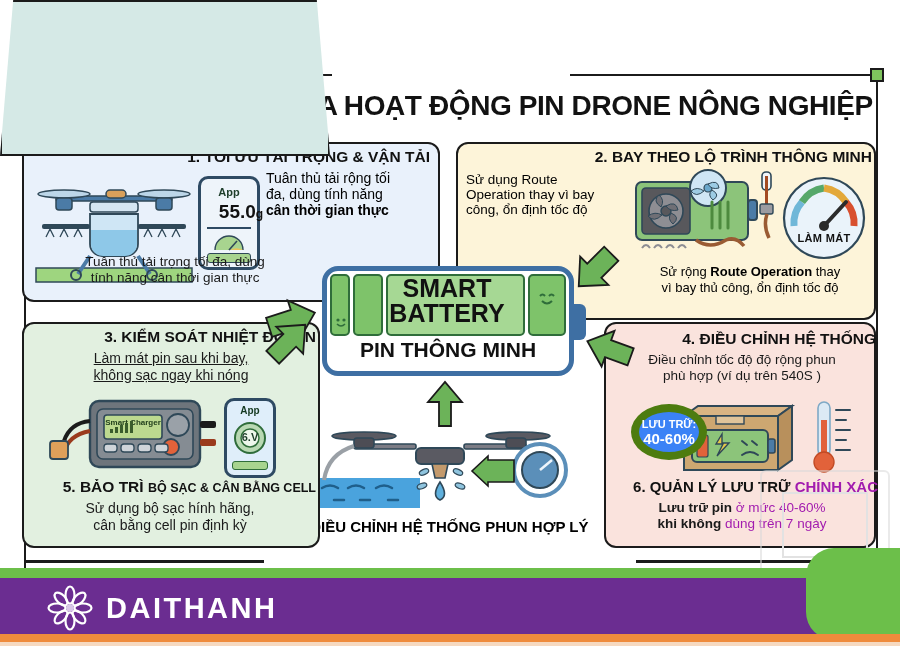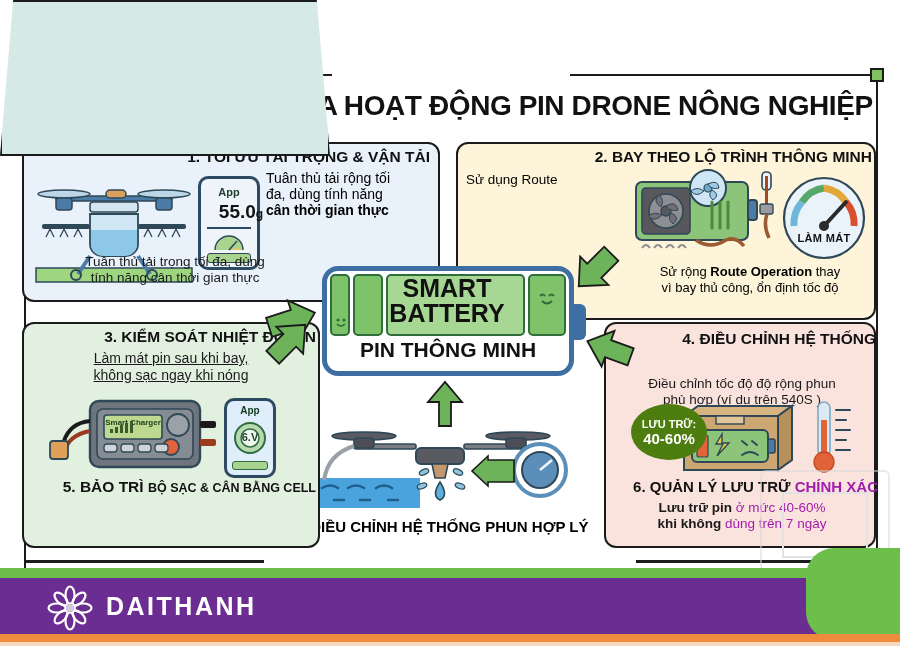--- a/index.html
+++ b/index.html
@@ -67,21 +67,21 @@
   .s2-cap  { position: absolute; left: 628px; top: 264px; width: 244px; font-size: 13px; text-align: center; }
 
   
   .s3-head { position: absolute; left: 26px; top: 328px; width: 290px; font-size: 15.5px; }
   .s3-body { position: absolute; left: 26px; top: 350px; width: 290px; font-size: 14px; text-decoration: underline; }
   .s5-head { position: absolute; left: 24px; top: 478px; width: 292px; font-size: 15.5px; }
   .s5-body { position: absolute; left: 24px; top: 500px; width: 292px; font-size: 14px; }
 
   
   .s4-head { position: absolute; left: 606px; top: 330px; width: 270px; font-size: 15.5px; }
-  .s4-body { position: absolute; left: 608px; top: 352px; width: 268px; font-size: 13.5px; margin-top: 24px; }
+  .s4-body { position: absolute; left: 608px; top: 352px; width: 268px; font-size: 13.5px; }
   .s6-head { position: absolute; left: 606px; top: 478px; width: 272px; font-size: 15px; }
   .s6-body { position: absolute; left: 606px; top: 500px; width: 272px; font-size: 13.5px; }
   .muted { color: #a21caf; }
 
   
   .s4c-cap { position: absolute; left: 276px; top: 518px; width: 330px; font-size: 15px; font-weight: bold; text-align: center; }
 
   
   .battery {
     position: absolute; left: 322px; top: 266px; width: 252px; height: 110px;
@@ -114,21 +114,21 @@
   .phone { position: absolute; border: 3px solid #2e4a63; border-radius: 10px; background: #eef4fa; }
   .phone-lbl { position: absolute; text-align: center; font-weight: bold; color: #14381f; }
 
   
   .band-green { position: absolute; left: 0; top: 568px; width: 900px; height: 10px; background: #6cbf4a; }
   .band-purple { position: absolute; left: 0; top: 578px; width: 900px; height: 56px; background: #6b2d91; }
   .band-orange { position: absolute; left: 0; top: 634px; width: 900px; height: 8px; background: #ef8b3c; }
   .band-peach { position: absolute; left: 0; top: 642px; width: 900px; height: 4px; background: #f6d9c0; }
   .daithanh {
     position: absolute; left: 106px; top: 592px;
-    font-size: 25px; font-weight: bold; color: #fff; letter-spacing: 2.5px;
+    font-size: 29px; font-weight: bold; color: #fff; letter-spacing: 2.5px;
   }
   .flower { position: absolute; left: 48px; top: 586px; width: 44px; height: 44px; }
   .corner-green {
     position: absolute; left: 806px; top: 548px; width: 120px; height: 92px;
     background: #6cbf4a; border-radius: 28px 0 0 28px;
   }
   .wm {
     position: absolute; left: 760px; top: 470px; width: 130px; height: 110px;
     border: 2px solid #d8d8d8; border-radius: 6px; opacity: .55;
   }
@@ -220,20 +220,22 @@
   </div>
   <div class="body s1-cap">
     <div>Tuân thủ tải trọng tối đa, dùng</div>
     <div>tính năng cân thời gian thực</div>
   </div>
 
   <div class="panel p2"></div>
   <div class="head s2-head">2. BAY THEO LỘ TRÌNH THÔNG MINH</div>
   <div class="s2-body">
     <div>Sử dụng Route</div>
+    <div>Operation thay vì bay</div>
+    <div>công, ổn định tốc độ</div>
   </div>
 
   <div class="ill" style="left:634px;top:168px;width:140px;height:96px;">
     <svg width="140" height="96" viewBox="0 0 140 96">
       <rect x="2" y="14" width="112" height="58" rx="6" fill="#8cc47a" stroke="#2f4858" stroke-width="2"></rect>
       <rect x="114" y="32" width="9" height="20" rx="3" fill="#4b7ba6" stroke="#2f4858" stroke-width="2"></rect>
       <rect x="8" y="20" width="48" height="46" rx="4" fill="#58585c" stroke="#2f4858" stroke-width="1.6"></rect>
       <circle cx="32" cy="43" r="17" fill="#8e8e93" stroke="#2f4858" stroke-width="1.6"></circle>
       <circle cx="32" cy="43" r="5" fill="#58585c" stroke="#2f4858" stroke-width="1.4"></circle>
       <g fill="#6f6f75" stroke="#2f4858" stroke-width="1">
@@ -377,20 +379,24 @@
         <circle cx="17" cy="17" r="9" fill="#eef7ec" stroke="#2f6d3a" stroke-width="1.5"></circle>
       </svg>
     </div>
     <div style="position:absolute;left:6px;top:30px;width:34px;text-align:center;font-size:11px;font-weight:bold;color:#1d3d2a;">6.V</div>
     <div style="position:absolute;left:5px;top:60px;width:36px;height:9px;background:#a8d48f;border:1.5px solid #2f6d3a;border-radius:3px;"></div>
   </div>
 
   <div class="head s5-head">
     <span>5. BẢO TRÌ </span><span style="font-size:12.5px;">BỘ SẠC &amp; CÂN BẰNG CELL</span>
   </div>
+  <div class="body s5-body">
+    <div>Sử dụng bộ sạc hính hãng,</div>
+    <div>cân bằng cell pin định kỳ</div>
+  </div>
 
   <div class="panel p4"></div>
   <div class="head s4-head">4. ĐIỀU CHỈNH HỆ THỐNG</div>
   <div class="body s4-body">
     <div>Điều chỉnh tốc độ độ rộng phun</div>
     <div>phù hợp (ví dụ trên 540S     )</div>
   </div>
 
   <div class="ill" style="left:678px;top:400px;width:120px;height:76px;">
     <svg width="120" height="76" viewBox="0 0 120 76">
@@ -402,21 +408,21 @@
       <rect x="90" y="39" width="7" height="14" rx="2" fill="#4b7ba6" stroke="#2f4858" stroke-width="1.6"></rect>
       <rect x="19" y="35" width="11" height="22" rx="2" fill="#e2623a" stroke="#2f4858" stroke-width="1.2"></rect>
       <path d="M44 34 l-6 10 h7 l-6 12 l12 -13 h-7 z" fill="#e3c84a" stroke="#2f4858" stroke-width="1.4"></path>
       <g stroke="#2f4858" stroke-width="2" fill="none" stroke-linecap="round">
         <path d="M64 41 l5 4 M74 41 l5 4"></path>
         <path d="M64 55 q8 -6 16 0"></path>
       </g>
     </svg>
   </div>
 
-  <div style="position:absolute;left:631px;top:404px;width:76px;height:56px;background:#4d7c0f;border:8px solid #4d7c0f;border-radius:50%;display:flex;flex-direction:column;align-items:center;justify-content:center;">
+  <div style="position:absolute;left:631px;top:404px;width:76px;height:56px;background:#3b82f6;border:8px solid #4d7c0f;border-radius:50%;display:flex;flex-direction:column;align-items:center;justify-content:center;">
     <div style="font-size:11px;font-weight:bold;color:#fff;">LƯU TRỮ:</div>
     <div style="font-size:15px;font-weight:bold;color:#fff;">40-60%</div>
   </div>
 
   <div class="ill" style="left:812px;top:398px;width:44px;height:78px;">
     <svg width="44" height="78" viewBox="0 0 44 78">
       <rect x="6" y="4" width="12" height="54" rx="6" fill="#dceaf5" stroke="#7fa9c6" stroke-width="1.6"></rect>
       <rect x="9" y="22" width="6" height="38" fill="#e2623a"></rect>
       <circle cx="12" cy="64" r="10" fill="#e2623a" stroke="#c24a24" stroke-width="1.4"></circle>
       <g stroke="#2f4858" stroke-width="2" stroke-linecap="round">

